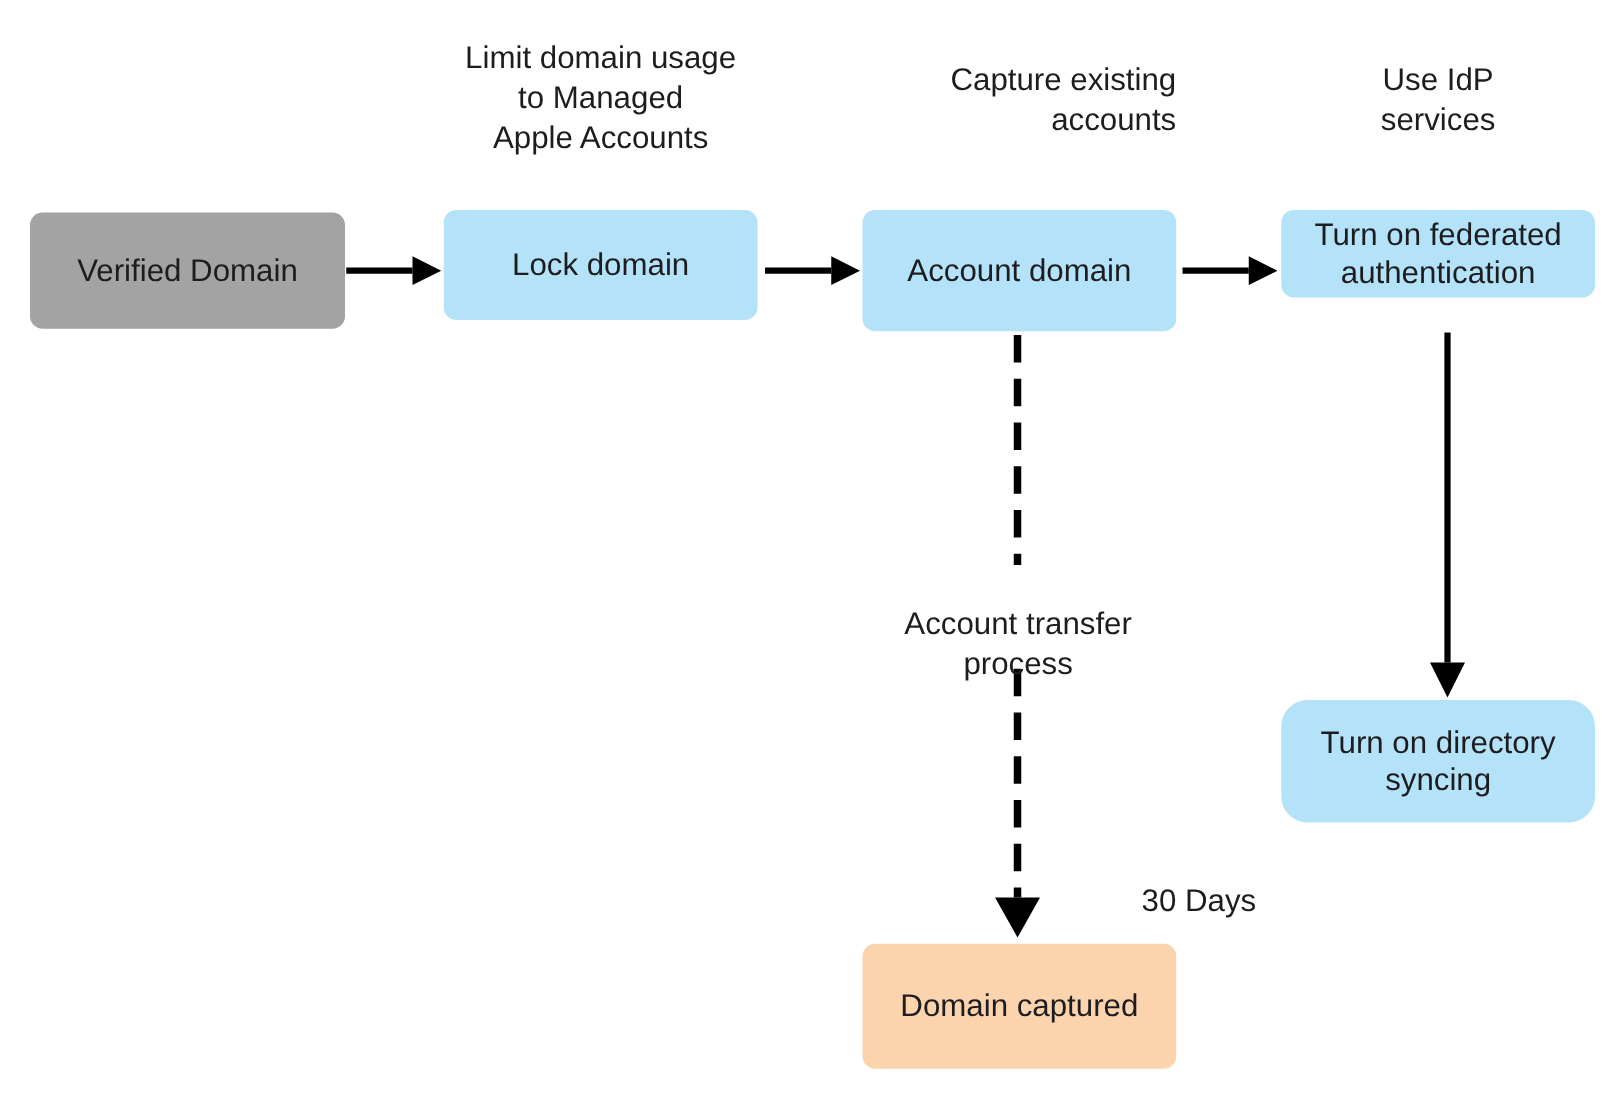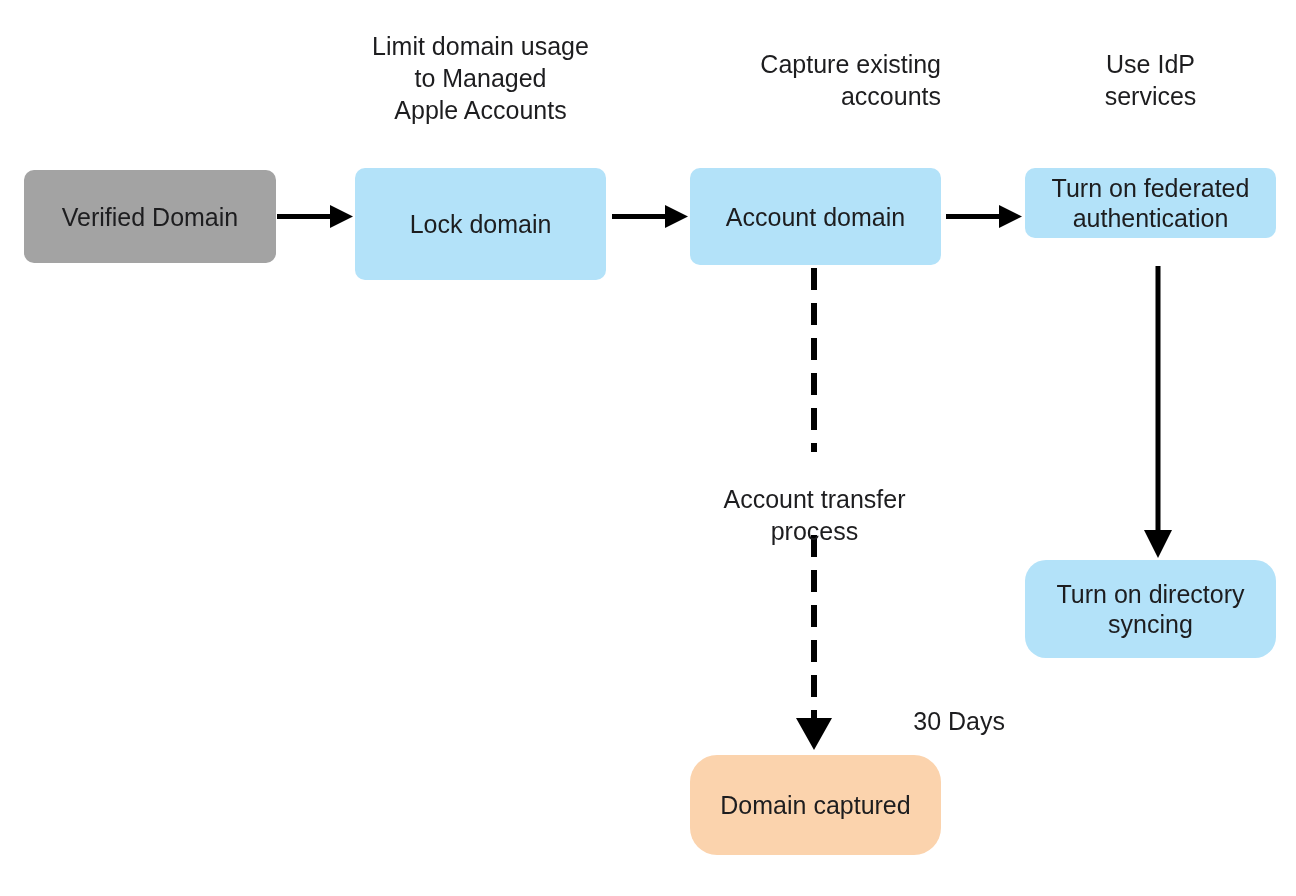--- a/index.html
+++ b/index.html
@@ -107,35 +107,35 @@
 
   <div class="caption" style="left:689px; top:461px; width:251px;margin-top:22px;">Account transfer
 process</div>
 
   <div class="caption" style="left:845px; top:705px; width:160px; text-align:right;">30 Days</div>
 
   <div class="node green" style="left:24px; top:170px; width:252px; height:93px;">
     <span>Verified Domain</span>
   </div>
 
-  <div class="node blue" style="left:355px; top:168px; width:251px; height:112px;">
+  <div class="node blue" style="left:355px; top:168px; width:251px; height:88px;">
     <span>Lock domain</span>
   </div>
 
   <div class="node blue" style="left:690px; top:168px; width:251px; height:97px;">
     <span>Account domain</span>
   </div>
 
   <div class="node blue" style="left:1025px; top:168px; width:251px; height:70px;">
     <span>Turn on federated
 authentication</span>
   </div>
 
   <div class="node blue" style="left:1025px; top:560px; width:251px; height:98px;border-radius:21px;">
     <span>Turn on directory
 syncing</span>
   </div>
 
-  <div class="node orange" style="left:690px; top:755px; width:251px; height:100px;border-radius:27px;">
+  <div class="node orange" style="left:690px; top:755px; width:251px; height:100px;">
     <span>Domain captured</span>
   </div>
 
 </div>
 
 </body></html>

